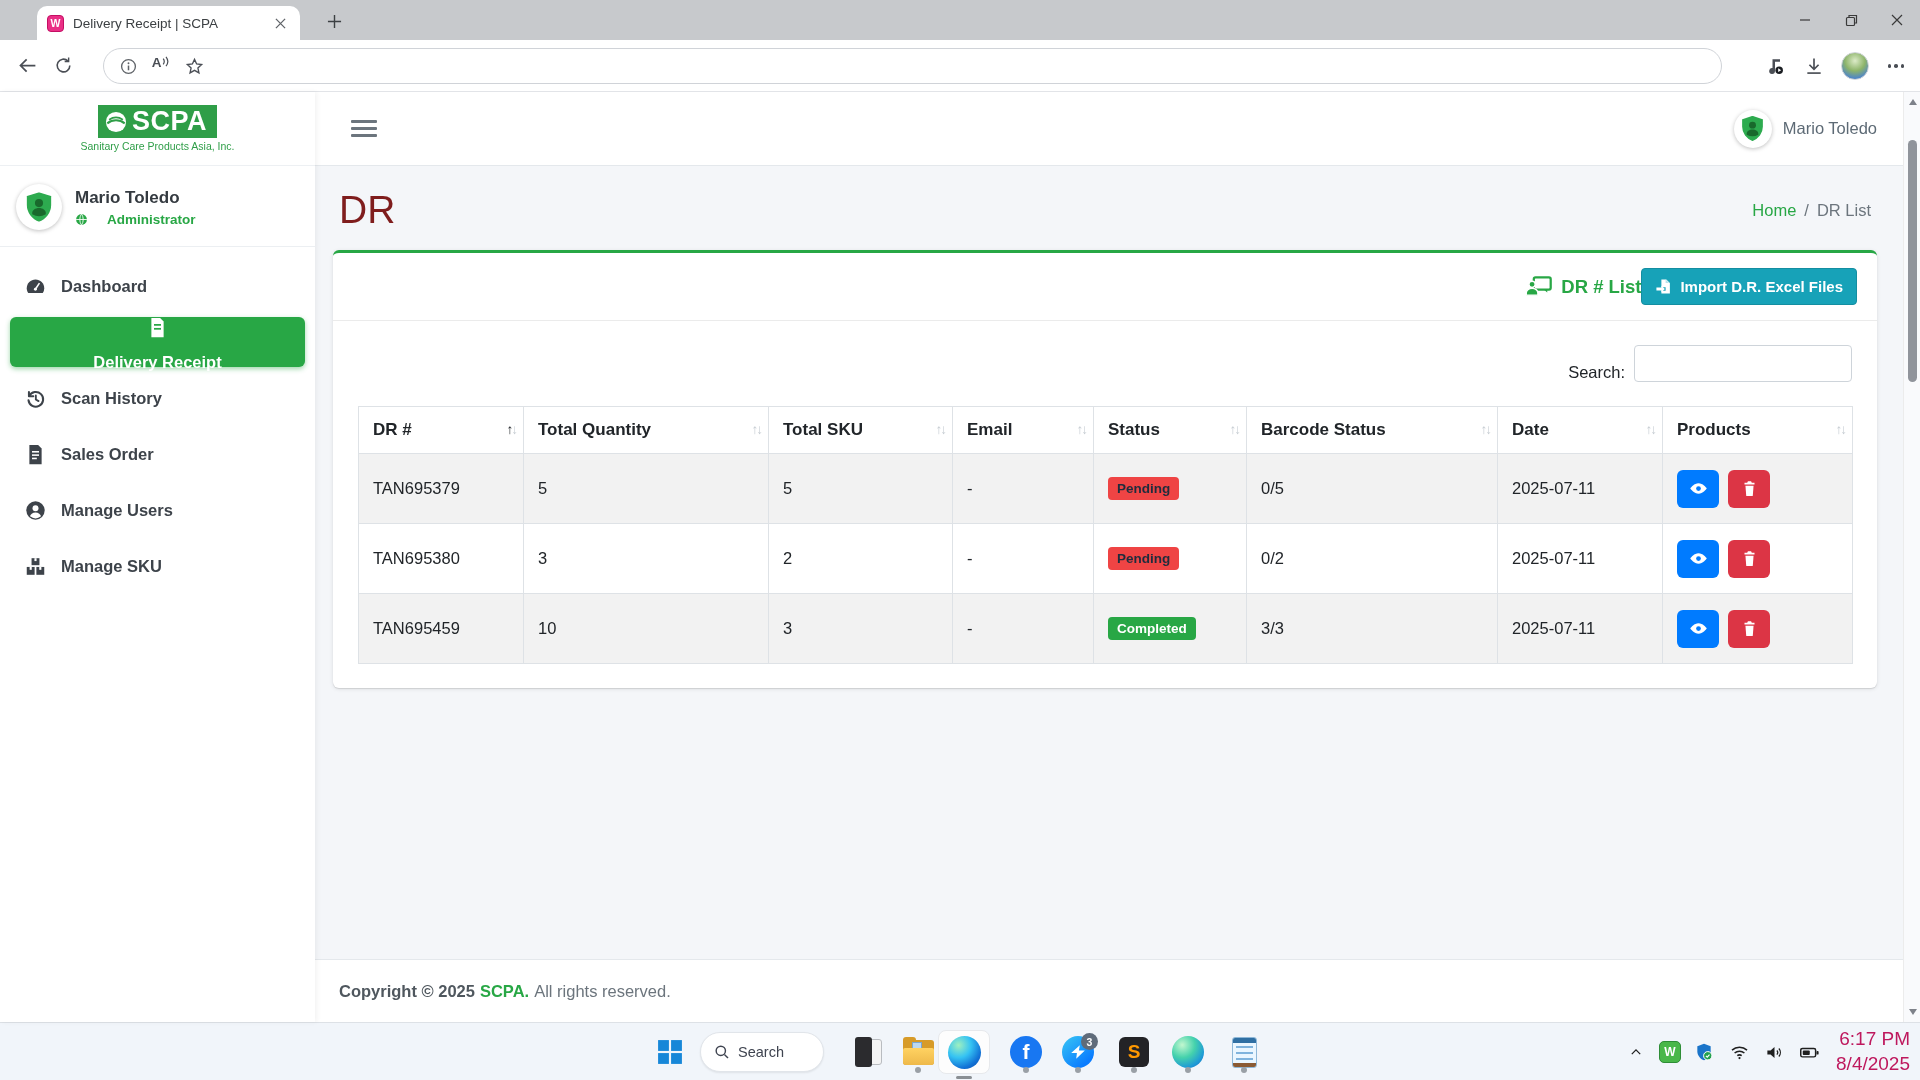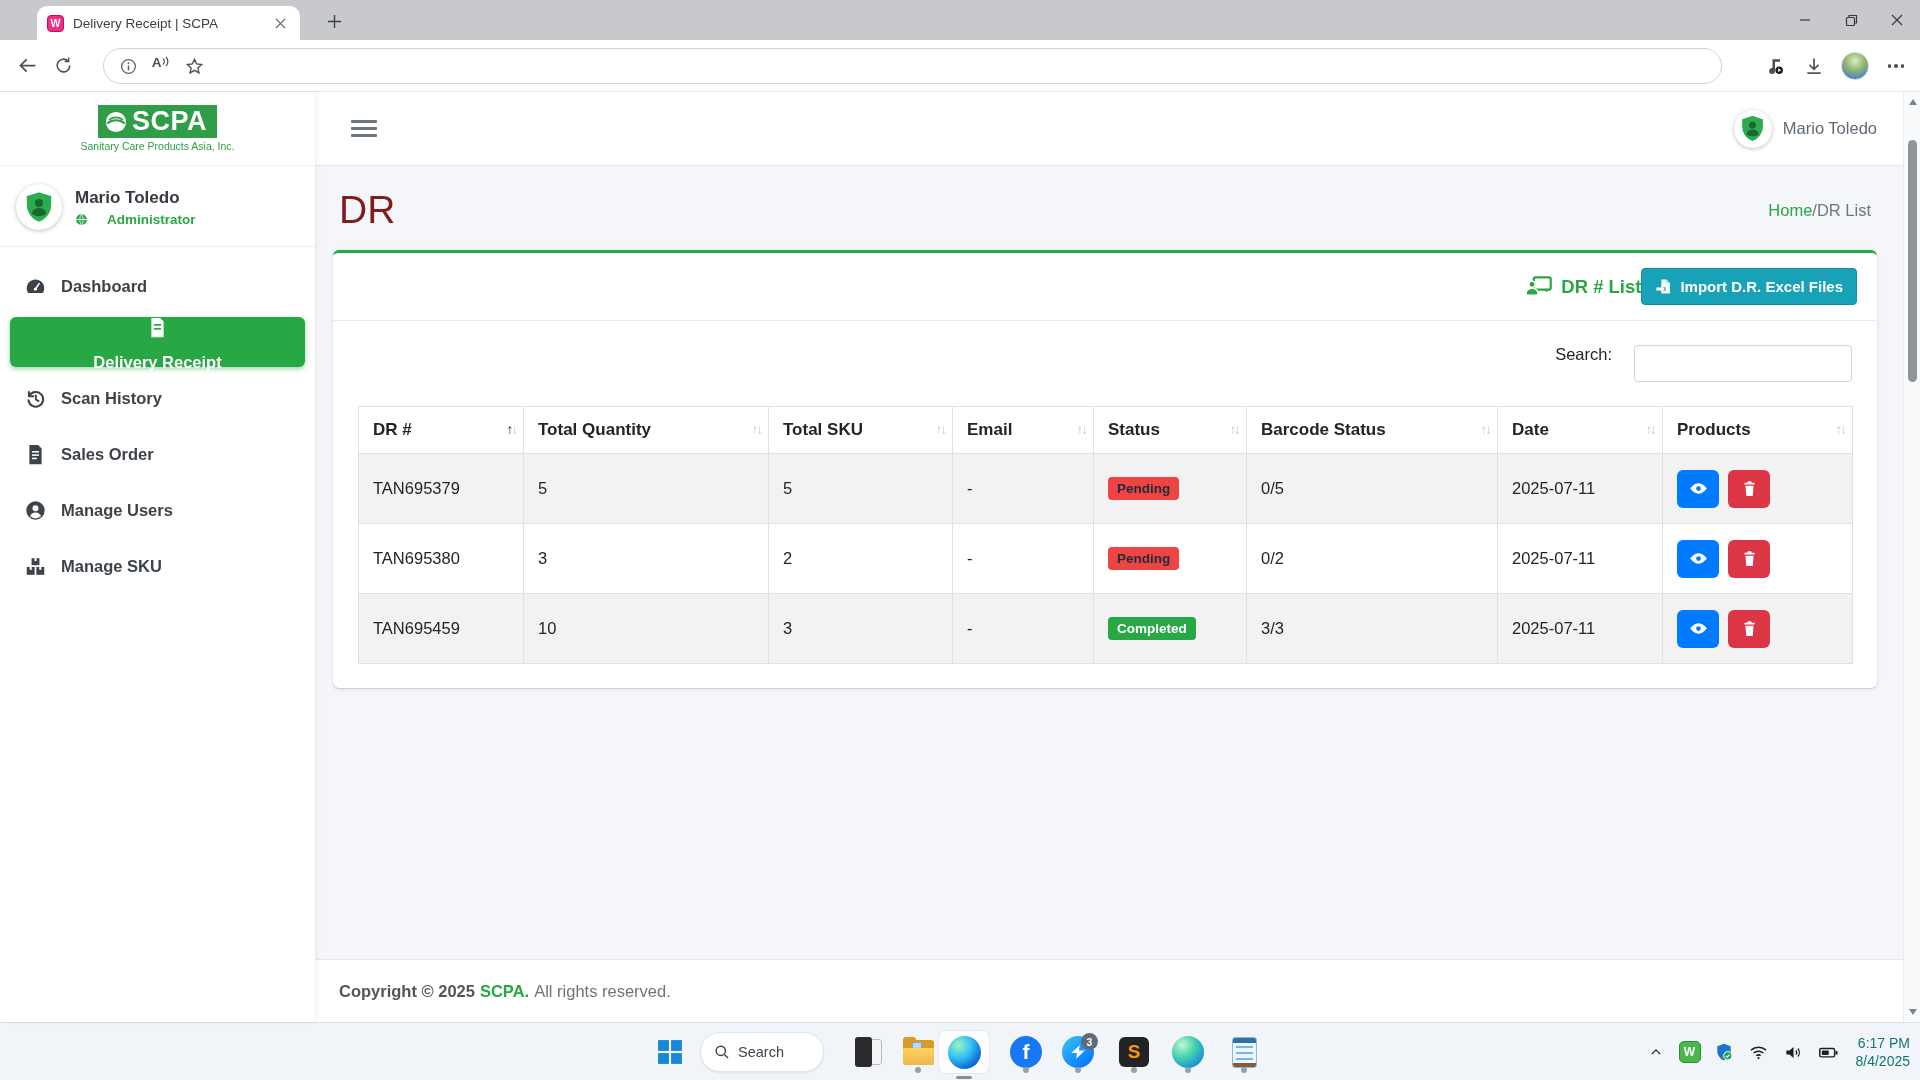--- a/index.html
+++ b/index.html
@@ -68,32 +68,32 @@
   .topnav { height:74px; background:#fff; border-bottom:1px solid #e4e8ec; display:flex; align-items:center; padding:0 26px 0 36px; }
   .hamburger { width:26px; display:flex; flex-direction:column; gap:4.5px; cursor:pointer; }
   .hamburger i { height:2.5px; background:#6c757d; border-radius:1px; }
   .topnav-user { margin-left:auto; display:flex; align-items:center; gap:11px; cursor:pointer; }
   .topnav-user .shield-wrap { width:38px; height:38px; }
   .topnav-username { font-size:16.5px; color:#5d6a75; }
 
   .content { flex:1; background:#f4f6f9; padding:22px 26px 0 18px; overflow:hidden; }
   .content-header { display:flex; align-items:center; justify-content:space-between; padding:0 6px; }
   .page-title { font-size:39px; font-weight:400; color:#7f1d1d; }
-  .breadcrumb { font-size:16.5px; display:flex; }
+  .breadcrumb { font-size:16.5px; display:flex; gap:8px; }
   .breadcrumb .bc-home { color:#28a745; text-decoration:none; }
   .breadcrumb .bc-sep, .breadcrumb .bc-cur { color:#6c757d; }
 
   .card { margin-top:18px; background:#fff; border-top:3px solid #28a745; border-radius:6px;
           box-shadow:0 1px 1px rgba(0,0,0,.1), 0 1px 4px rgba(0,0,0,.1); }
   .card-header { display:flex; justify-content:flex-end; align-items:center; padding:15px 20px; border-bottom:1px solid rgba(0,0,0,.08); }
   .card-title { display:flex; align-items:center; gap:9px; color:#28a745; font-size:18.5px; font-weight:700; }
   .btn-import { display:flex; align-items:center; gap:8px; background:#17a2b8; border:1px solid #148ea1; color:#fff;
                 font-weight:700; font-size:15px; padding:9px 13px; border-radius:4px; cursor:pointer; font-family:inherit; }
   .card-body { padding:20px 25px 24px; }
-  .search-row { display:flex; justify-content:flex-end; align-items:flex-start; gap:22px; margin:4px 0 24px; }
+  .search-row { display:flex; justify-content:flex-end; align-items:flex-end; gap:9px; margin:4px 0 24px; }
   .search-label { font-size:16.5px; color:#212529; }
   .search-input { width:218px; height:37px; border:1px solid #ced4da; border-radius:4px; padding:0 9px; font-size:15px; font-family:inherit; }
 
   table.dt { width:100%; border-collapse:collapse; table-layout:fixed; }
   .dt th { text-align:left; font-size:17px; font-weight:700; color:#212529; padding:13px 30px 13px 14px;
            border:1px solid #dee2e6; position:relative; cursor:pointer; }
   .sort { position:absolute; right:7px; top:50%; transform:translateY(-52%); font-size:13.5px; letter-spacing:-2px; color:#c6ccd2; }
   .sort .up, .sort .down { font-weight:400; }
   th.sorted-asc .sort .up { color:#212529; }
   .dt td { font-size:16.5px; color:#212529; padding:0 14px; height:70px; border:1px solid #dee2e6; }
@@ -158,21 +158,21 @@
   .ic-note { position:relative; width:25px; height:31px; background:#eaf6ff; border:1px solid #8fb8d8; border-radius:3px; overflow:hidden; }
   .ic-note .n-top { position:absolute; top:0; left:0; right:0; height:5px; background:#2f6fa3; }
   .ic-note .n-lines { position:absolute; top:8px; left:3px; right:3px; bottom:6px;
         background:repeating-linear-gradient(180deg,#7fb3dd 0 2px, transparent 2px 6px); }
   .ic-note .n-bot { position:absolute; bottom:0; left:0; right:0; height:4px; background:#8a5a33; }
 
   .tray { position:absolute; right:10px; top:0; height:58px; display:flex; align-items:center; gap:11px; }
   .tray-icon { width:24px; height:24px; display:flex; align-items:center; justify-content:center; cursor:pointer; }
   .ic-wamp { width:22px; height:22px; border-radius:5px; background:#49b749; border:1.5px solid #2e8d36; color:#fff;
         font-size:12px; font-weight:700; display:flex; align-items:center; justify-content:center; }
-  .clock { text-align:right; font-size:14px; color:#0f766e; line-height:1.3; cursor:default; margin-left:4px; }
+  .clock { text-align:right; font-size:19px; color:#be185d; line-height:1.3; cursor:default; margin-left:4px; }
 </style>
 <title>Delivery Receipt | SCPA</title></head>
 <body>
 
 <div class="screen">
 
   <div class="tabbar">
     <div class="tab">
       <span class="favicon">W</span>
       <span class="tab-title">Delivery Receipt | SCPA</span>

